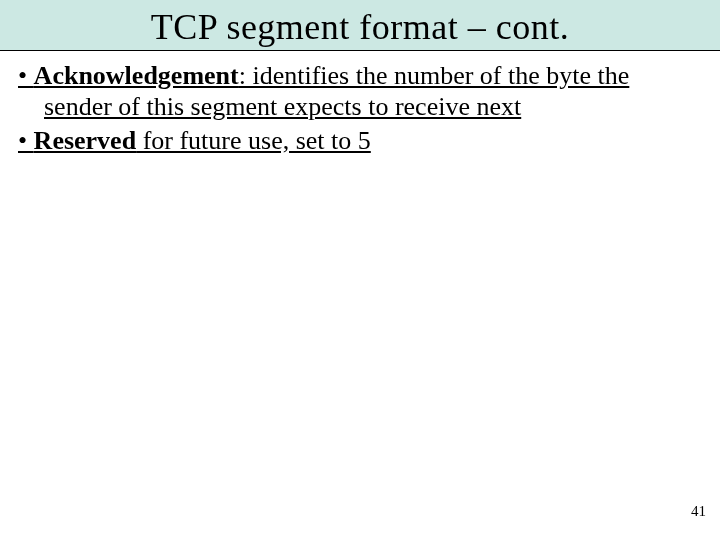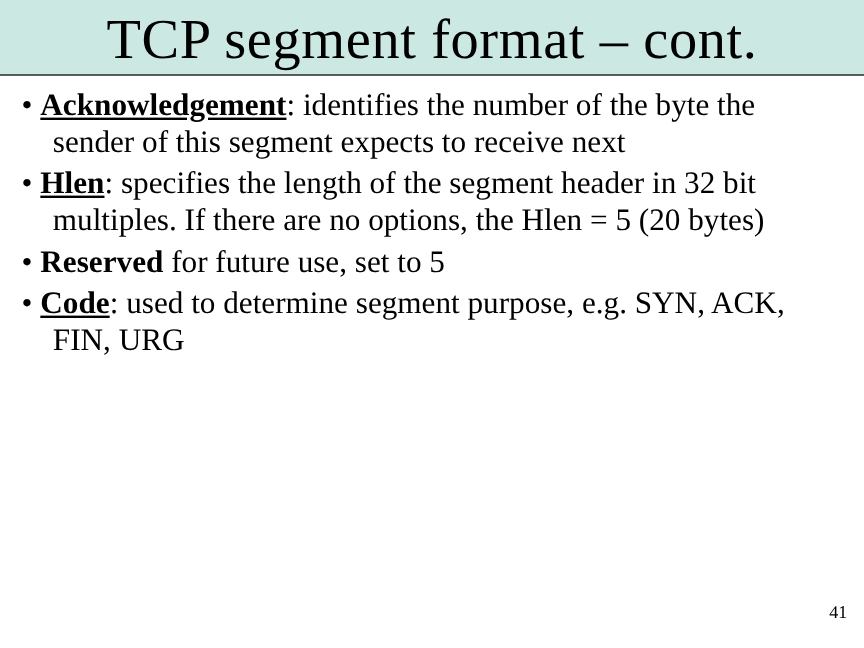--- a/index.html
+++ b/index.html
@@ -7,26 +7,27 @@
   body { font-family: "Times New Roman", Times, serif; position: relative; }
   .title-bar {
     width: 100%;
     background: #cce8e3;
     border-bottom: 1px solid #000;
     text-align: center;
     padding: 6px 0 2px 0;
   }
   .title-bar h1 {
     font-family: "Times New Roman", Times, serif;
-    font-size: 47px;
+    font-size: 36px;
     font-weight: normal;
     letter-spacing: 0.5px;
   }
   .content {
     padding: 10px 18px 0 18px;
+    text-decoration: underline;
   }
   ul.bullets {
     list-style: none;
   }
   ul.bullets li {
     font-size: 26px;
     line-height: 1.18;
     color: #000;
     padding-left: 26px;
     text-indent: -26px;
@@ -49,19 +50,17 @@
 </head>
 <body>
 
 <div class="title-bar">
   <h1>TCP segment format – cont.</h1>
 </div>
 
 <div class="content">
   <ul class="bullets">
     <li><span class="b-term u-term">Acknowledgement</span><span>: identifies the number of the byte the sender of this segment expects to receive next</span></li>
-    <li><span class="b-term u-term">Hlen</span><span>: specifies the length of the segment header in 32 bit multiples. If there are no options, the Hlen = 5 (20 bytes)</span></li>
     <li><span class="b-term">Reserved</span><span> for future use, set to 5</span></li>
-    <li><span class="b-term u-term">Code</span><span>: used to determine segment purpose, e.g. SYN, ACK, FIN, URG</span></li>
   </ul>
 </div>
 
 <div class="page-number">41</div>
 
 </body></html>

